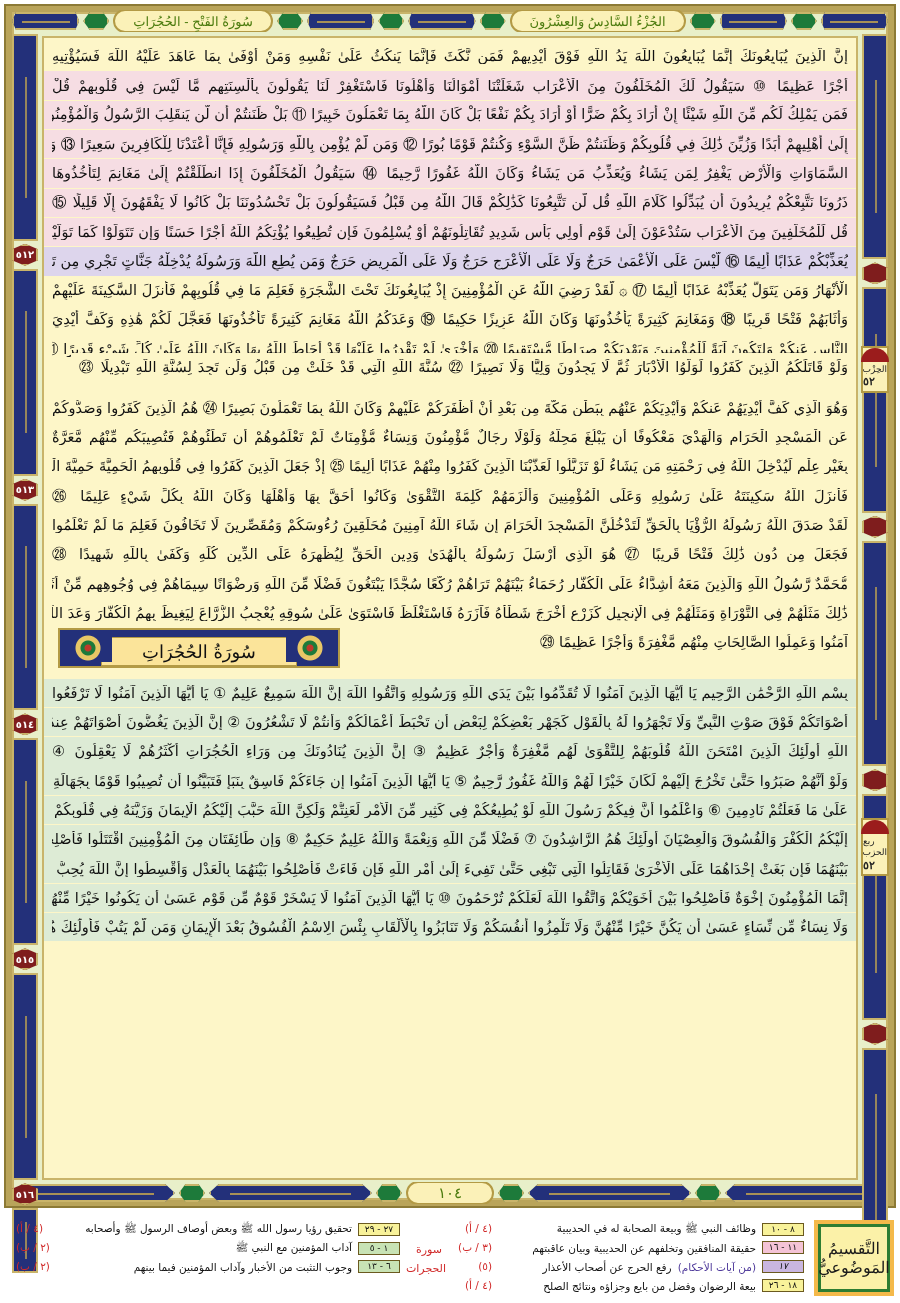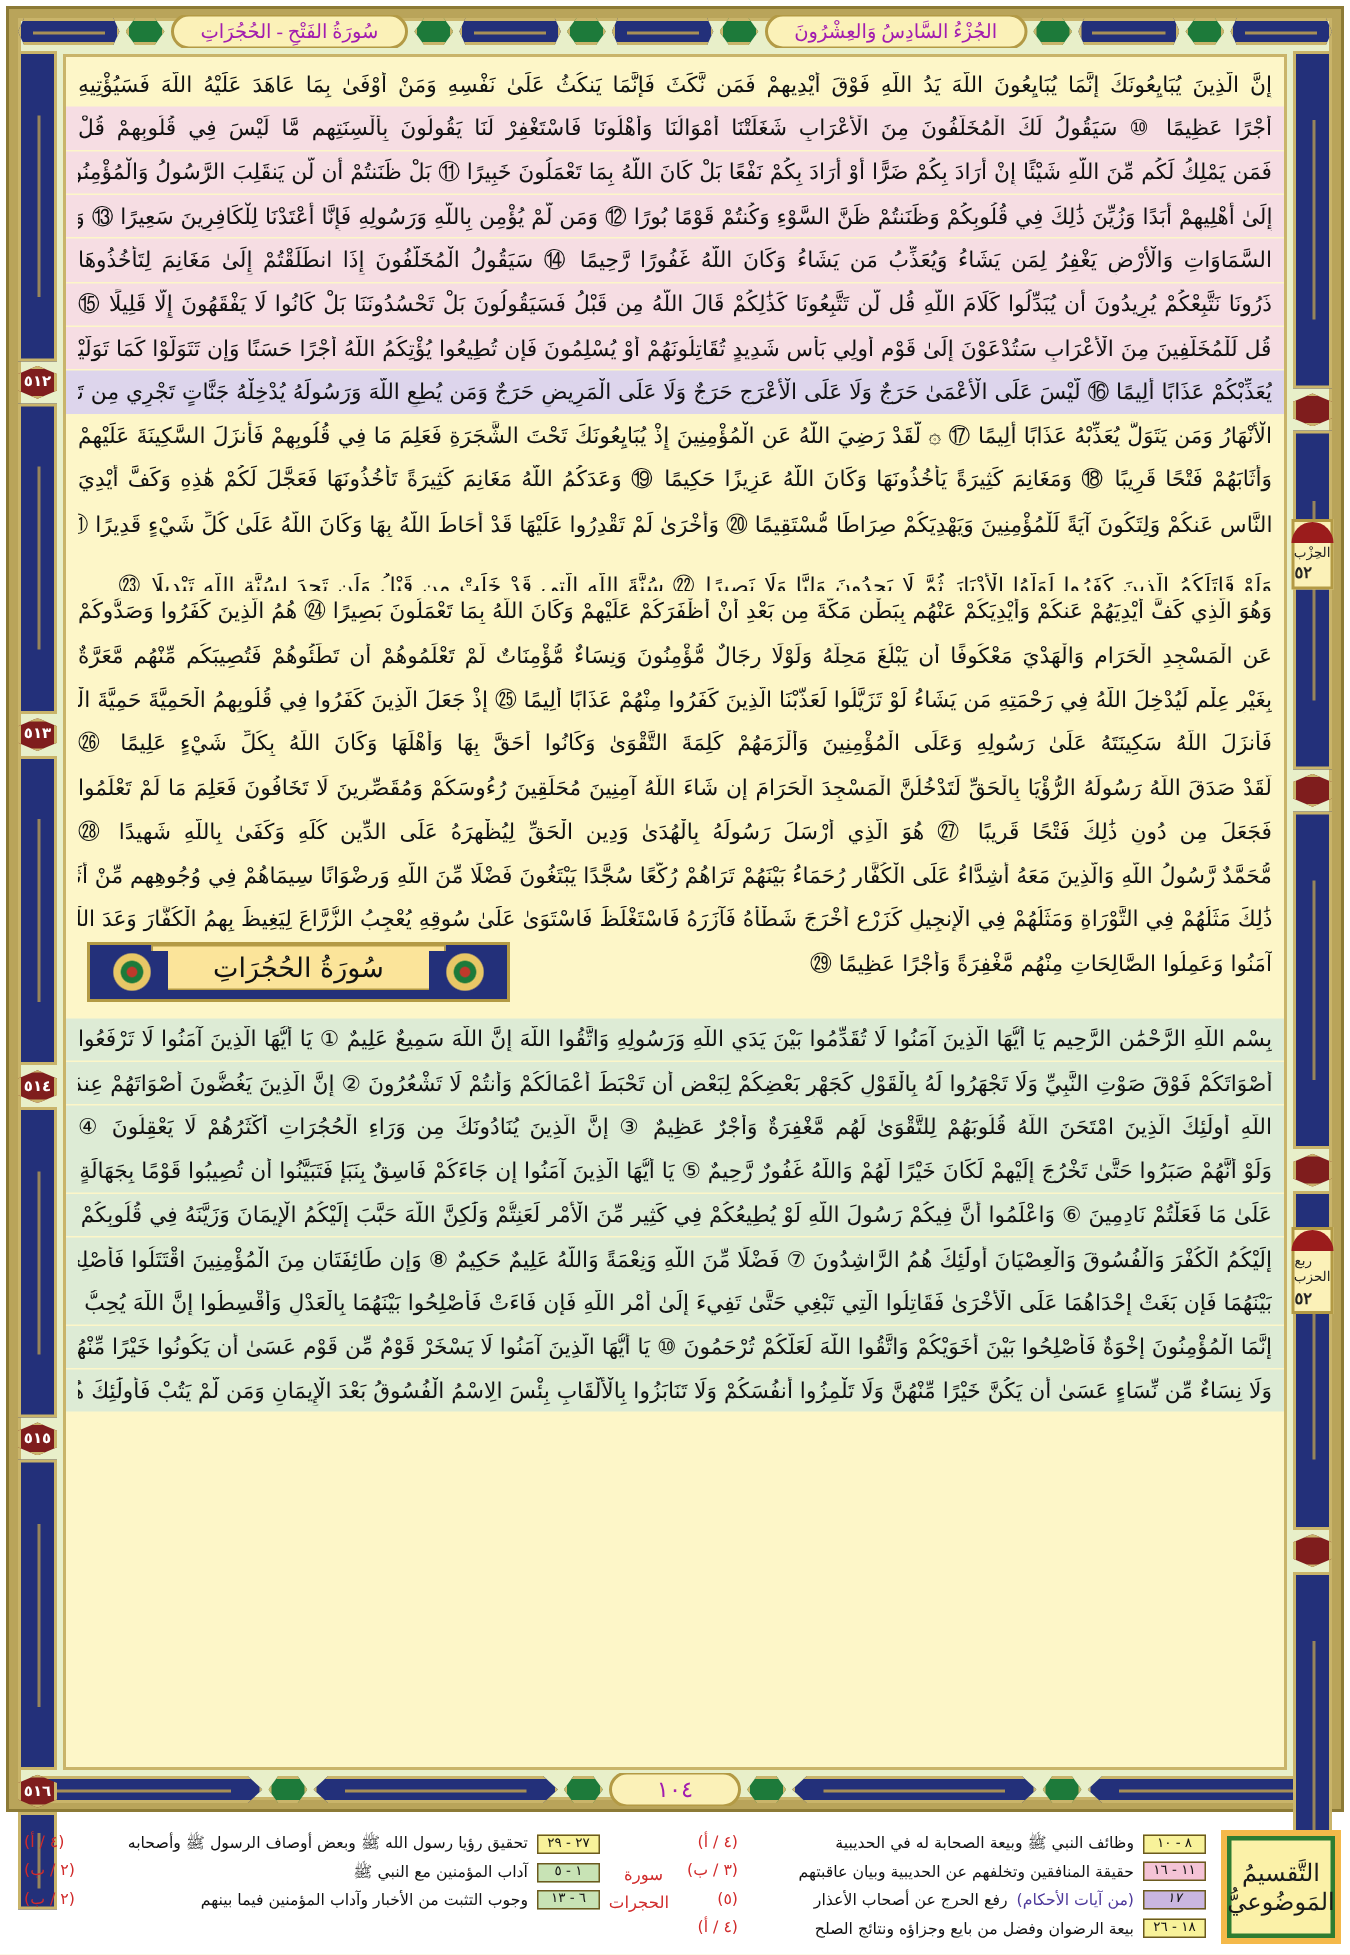--- a/index.html
+++ b/index.html
@@ -9,21 +9,21 @@
   .frame { position: absolute; left: 4px; top: 4px; width: 892px; height: 1204px; background: #b9a45a; border: 2px solid #8c7a36; }
   .frame-inner { position: absolute; left: 6px; top: 6px; right: 6px; bottom: 6px; background: #e8efc9; border: 2px solid #c9b46a; }
 
   
   .band { position: absolute; left: 12px; right: 12px; height: 22px; display: flex; align-items: center; gap: 4px; overflow: hidden; }
   .band.top { top: 10px; }
   .band.bottom { top: 1182px; }
   .band .seg-blue { flex: 1; height: 18px; background: #23307a; border: 2px solid #c9b46a; clip-path: polygon(6% 0, 94% 0, 100% 50%, 94% 100%, 6% 100%, 0 50%); position: relative; }
   .band .seg-blue::after { content: ""; position: absolute; left: 12%; right: 12%; top: 7px; height: 2px; background: #c9a94e; opacity: .8; }
   .band .seg-green { width: 26px; height: 18px; background: #1d7a3a; border: 2px solid #c9b46a; clip-path: polygon(25% 0, 75% 0, 100% 50%, 75% 100%, 25% 100%, 0 50%); }
-  .band .cartouche { flex: 0 0 auto; height: 24px; padding: 0 18px; background: #fbf1b8; border: 2px solid #b39a45; border-radius: 12px; display: flex; align-items: center; justify-content: center; font-family: Liberation Serif, serif; font-size: 13px; color: #a21caf; direction: rtl; }
+  .band .cartouche { flex: 0 0 auto; height: 24px; padding: 0 18px; background: #fbf1b8; border: 2px solid #b39a45; border-radius: 12px; display: flex; align-items: center; justify-content: center; font-family: Liberation Sans, sans-serif; font-size: 13px; color: #4d7c0f; direction: rtl; }
 
   
   .side { position: absolute; top: 34px; width: 26px; bottom: 30px; display: flex; flex-direction: column; gap: 3px; }
   .side.left { left: 12px; }
   .side.right { right: 12px; }
   .side .vblue { flex: 1; background: #23307a; border: 2px solid #c9b46a; position: relative; }
   .side .vblue::after { content: ""; position: absolute; top: 20%; bottom: 20%; left: 11px; width: 2px; background: #c9a94e; opacity: .7; }
   .side .vgreen { height: 22px; background: #7f1d1d; border: 2px solid #c9b46a; color: #fff; font-size: 10px; font-weight: bold; display: flex; align-items: center; justify-content: center; clip-path: polygon(0 25%, 50% 0, 100% 25%, 100% 75%, 50% 100%, 0 75%); }
 
   
@@ -34,21 +34,21 @@
   
   .text-area { position: absolute; left: 42px; right: 42px; top: 36px; height: 1144px; background: #fdf6c8; border: 2px solid #c9b46a; overflow: hidden; }
   .line { position: absolute; left: 0; right: 0; height: 28.5px; display: flex; align-items: center; justify-content: space-between; direction: rtl; padding: 0 8px; font-family: "DejaVu Serif", serif; font-size: 14.5px; color: #111; white-space: nowrap; overflow: hidden; }
   .line span.txt { flex: 1; text-align: justify; text-align-last: justify; overflow: hidden; }
   .hl-pink { background: #f6dde3; }
   .hl-lav { background: #ddd5ec; }
   .hl-green { background: #ddebd5; }
   .hl-yellow { background: #fdf6c8; }
 
   
-  .surah-banner { position: absolute; top: 763px; left: 14px; width: 282px; height: 40px; background: #23307a; border: 2px solid #b39a45; display: flex; align-items: flex-start; justify-content: center; }
+  .surah-banner { position: absolute; top: 763px; left: 14px; width: 282px; height: 40px; background: #23307a; border: 2px solid #b39a45; display: flex; align-items: flex-end; justify-content: center; }
   .surah-banner::before, .surah-banner::after { content: ""; position: absolute; top: 4px; width: 48px; height: 28px; background: radial-gradient(circle, #c0392b 0 3px, #1d7a3a 4px 7px, #e8c766 8px 12px, #23307a 13px); }
   .surah-banner::before { left: 4px; }
   .surah-banner::after { right: 4px; }
   .surah-banner .name { background: #fbe49a; border: 1px solid #b39a45; padding: 3px 40px; font-family: "DejaVu Serif", serif; font-size: 18px; color: #111; direction: rtl; }
 
   
   .footer { position: absolute; left: 0; top: 1212px; width: 900px; height: 90px; direction: rtl; font-family: "DejaVu Sans", sans-serif; font-size: 10.5px; color: #111; }
   .topic-badge { position: absolute; right: 6px; top: 8px; width: 80px; height: 76px; background: #f4b94a; padding: 4px; }
   .topic-badge .inner { width: 100%; height: 100%; background: #fbf1a8; border: 3px solid #2e7d32; display: flex; flex-direction: column; align-items: center; justify-content: center; font-family: "DejaVu Serif", serif; font-size: 16px; line-height: 1.2; color: #1a1a1a; }
   .topic-row { position: absolute; display: flex; align-items: center; gap: 6px; white-space: nowrap; }
@@ -161,21 +161,21 @@
     </div>
     <div class="line hl-yellow" style="top: 238.4px;">
       <span class="txt">الْأَنْهَارُ وَمَن يَتَوَلَّ يُعَذِّبْهُ عَذَابًا أَلِيمًا ⑰ ۞ لَّقَدْ رَضِيَ اللَّهُ عَنِ الْمُؤْمِنِينَ إِذْ يُبَايِعُونَكَ تَحْتَ الشَّجَرَةِ فَعَلِمَ مَا فِي قُلُوبِهِمْ فَأَنزَلَ السَّكِينَةَ عَلَيْهِمْ</span>
     </div>
     <div class="line hl-yellow" style="top: 267.7px;">
       <span class="txt">وَأَثَابَهُمْ فَتْحًا قَرِيبًا ⑱ وَمَغَانِمَ كَثِيرَةً يَأْخُذُونَهَا وَكَانَ اللَّهُ عَزِيزًا حَكِيمًا ⑲ وَعَدَكُمُ اللَّهُ مَغَانِمَ كَثِيرَةً تَأْخُذُونَهَا فَعَجَّلَ لَكُمْ هَٰذِهِ وَكَفَّ أَيْدِيَ</span>
     </div>
     <div class="line hl-yellow" style="top: 297px;">
       <span class="txt">النَّاسِ عَنكُمْ وَلِتَكُونَ آيَةً لِّلْمُؤْمِنِينَ وَيَهْدِيَكُمْ صِرَاطًا مُّسْتَقِيمًا ⑳ وَأُخْرَىٰ لَمْ تَقْدِرُوا عَلَيْهَا قَدْ أَحَاطَ اللَّهُ بِهَا وَكَانَ اللَّهُ عَلَىٰ كُلِّ شَيْءٍ قَدِيرًا ㉑</span>
     </div>
-    <div class="line hl-yellow" style="top: 338px; margin-left: 27px;">
+    <div class="line hl-yellow" style="top: 315px; margin-left: 27px;">
       <span class="txt">وَلَوْ قَاتَلَكُمُ الَّذِينَ كَفَرُوا لَوَلَّوُا الْأَدْبَارَ ثُمَّ لَا يَجِدُونَ وَلِيًّا وَلَا نَصِيرًا ㉒ سُنَّةَ اللَّهِ الَّتِي قَدْ خَلَتْ مِن قَبْلُ وَلَن تَجِدَ لِسُنَّةِ اللَّهِ تَبْدِيلًا ㉓</span>
     </div>
     <div class="line hl-yellow" style="top: 355.6px;">
       <span class="txt">وَهُوَ الَّذِي كَفَّ أَيْدِيَهُمْ عَنكُمْ وَأَيْدِيَكُمْ عَنْهُم بِبَطْنِ مَكَّةَ مِن بَعْدِ أَنْ أَظْفَرَكُمْ عَلَيْهِمْ وَكَانَ اللَّهُ بِمَا تَعْمَلُونَ بَصِيرًا ㉔ هُمُ الَّذِينَ كَفَرُوا وَصَدُّوكُمْ</span>
     </div>
     <div class="line hl-yellow" style="top: 384.9px;">
       <span class="txt">عَنِ الْمَسْجِدِ الْحَرَامِ وَالْهَدْيَ مَعْكُوفًا أَن يَبْلُغَ مَحِلَّهُ وَلَوْلَا رِجَالٌ مُّؤْمِنُونَ وَنِسَاءٌ مُّؤْمِنَاتٌ لَّمْ تَعْلَمُوهُمْ أَن تَطَئُوهُمْ فَتُصِيبَكُم مِّنْهُم مَّعَرَّةٌ</span>
     </div>
     <div class="line hl-yellow" style="top: 414.2px;">
       <span class="txt">بِغَيْرِ عِلْمٍ لِّيُدْخِلَ اللَّهُ فِي رَحْمَتِهِ مَن يَشَاءُ لَوْ تَزَيَّلُوا لَعَذَّبْنَا الَّذِينَ كَفَرُوا مِنْهُمْ عَذَابًا أَلِيمًا ㉕ إِذْ جَعَلَ الَّذِينَ كَفَرُوا فِي قُلُوبِهِمُ الْحَمِيَّةَ حَمِيَّةَ الْجَاهِلِيَّةِ</span>

